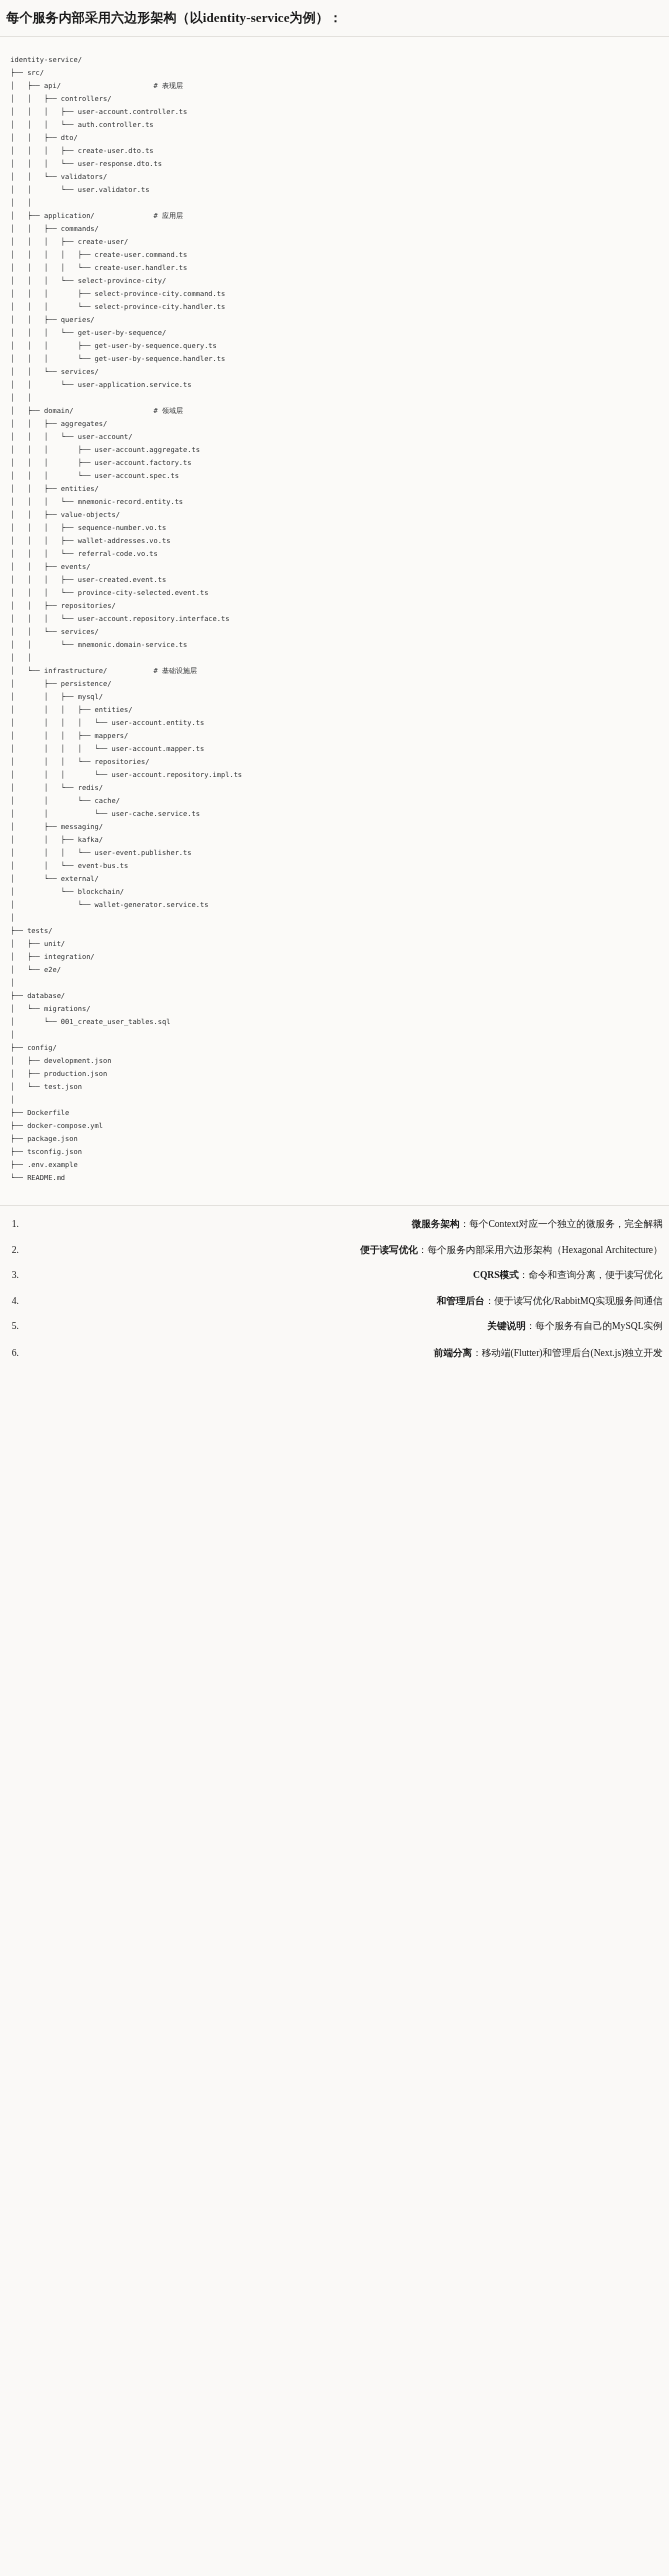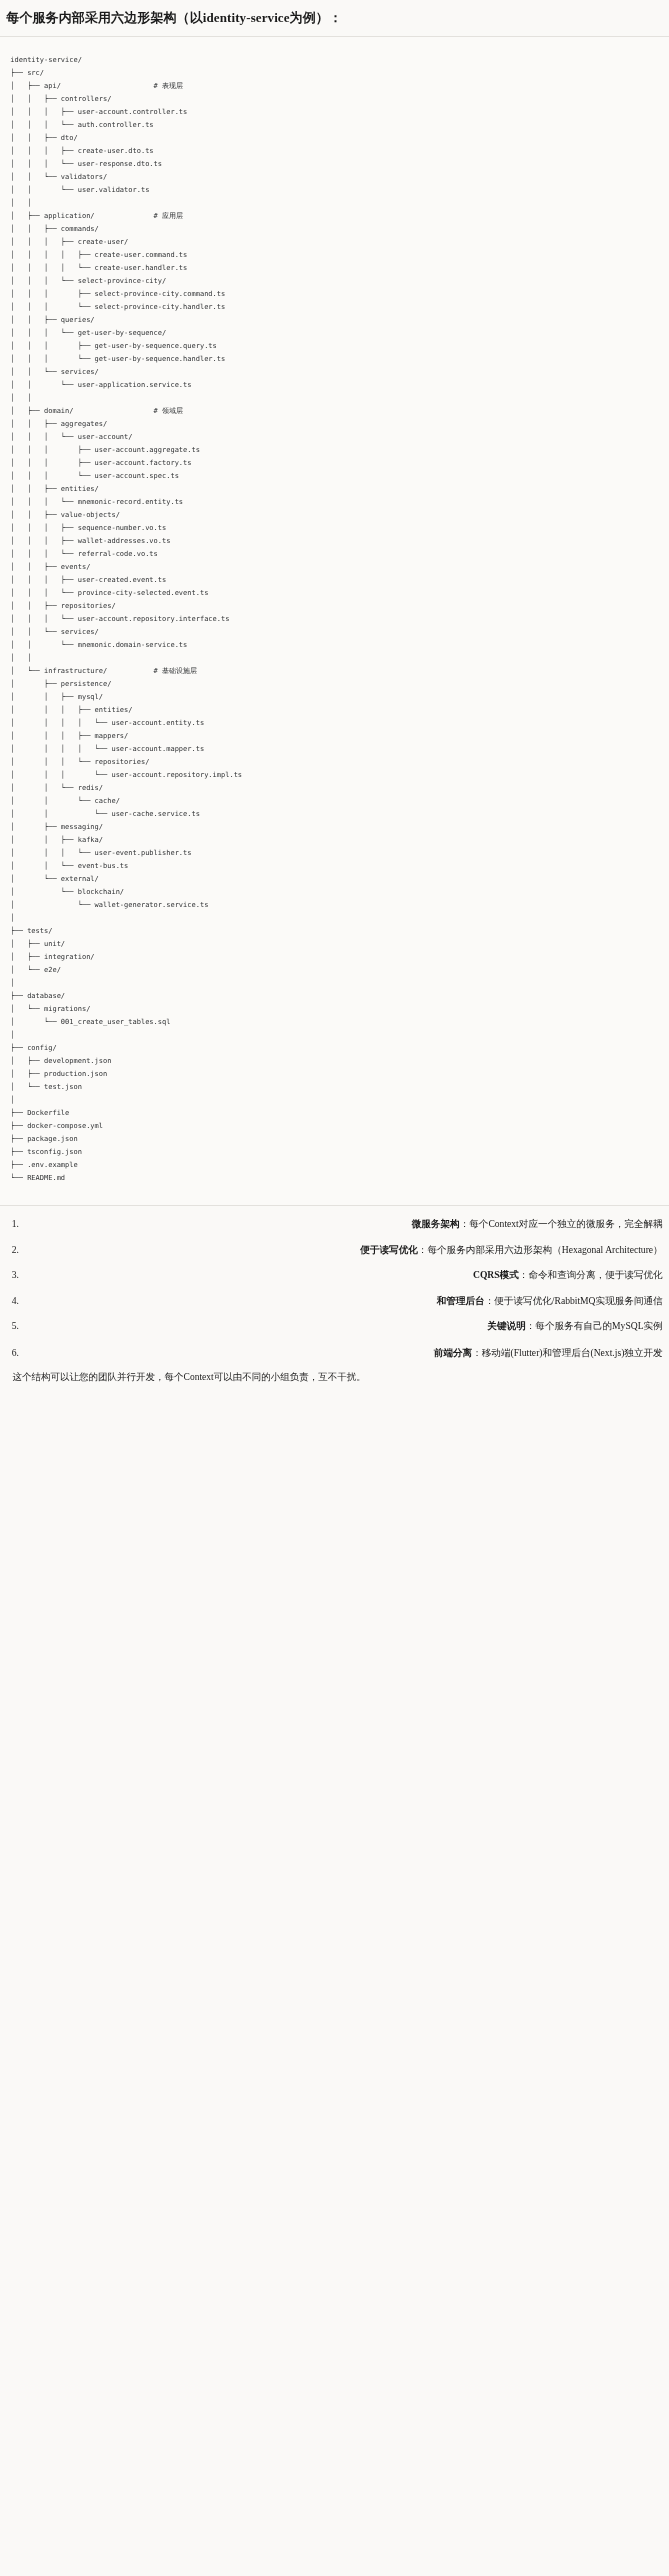--- a/index.html
+++ b/index.html
@@ -193,15 +193,14 @@
     <li>
       <span class="kp-term">和管理后台</span><span class="kp-sep">：</span><span class="kp-desc">便于读写优化/RabbitMQ实现服务间通信</span>
     </li>
     <li>
       <span class="kp-term">关键说明</span><span class="kp-sep">：</span><span class="kp-desc">每个服务有自己的MySQL实例</span>
     </li>
     <li>
       <span class="kp-term">前端分离</span><span class="kp-sep">：</span><span class="kp-desc">移动端(Flutter)和管理后台(Next.js)独立开发</span>
     </li>
   </ol>
-  <p class="closing">这个结构可以让您的团队并行开发，每个Context可以由不同的小组负责，互不干扰。</p>
 </section>
 
 
 </body></html>

